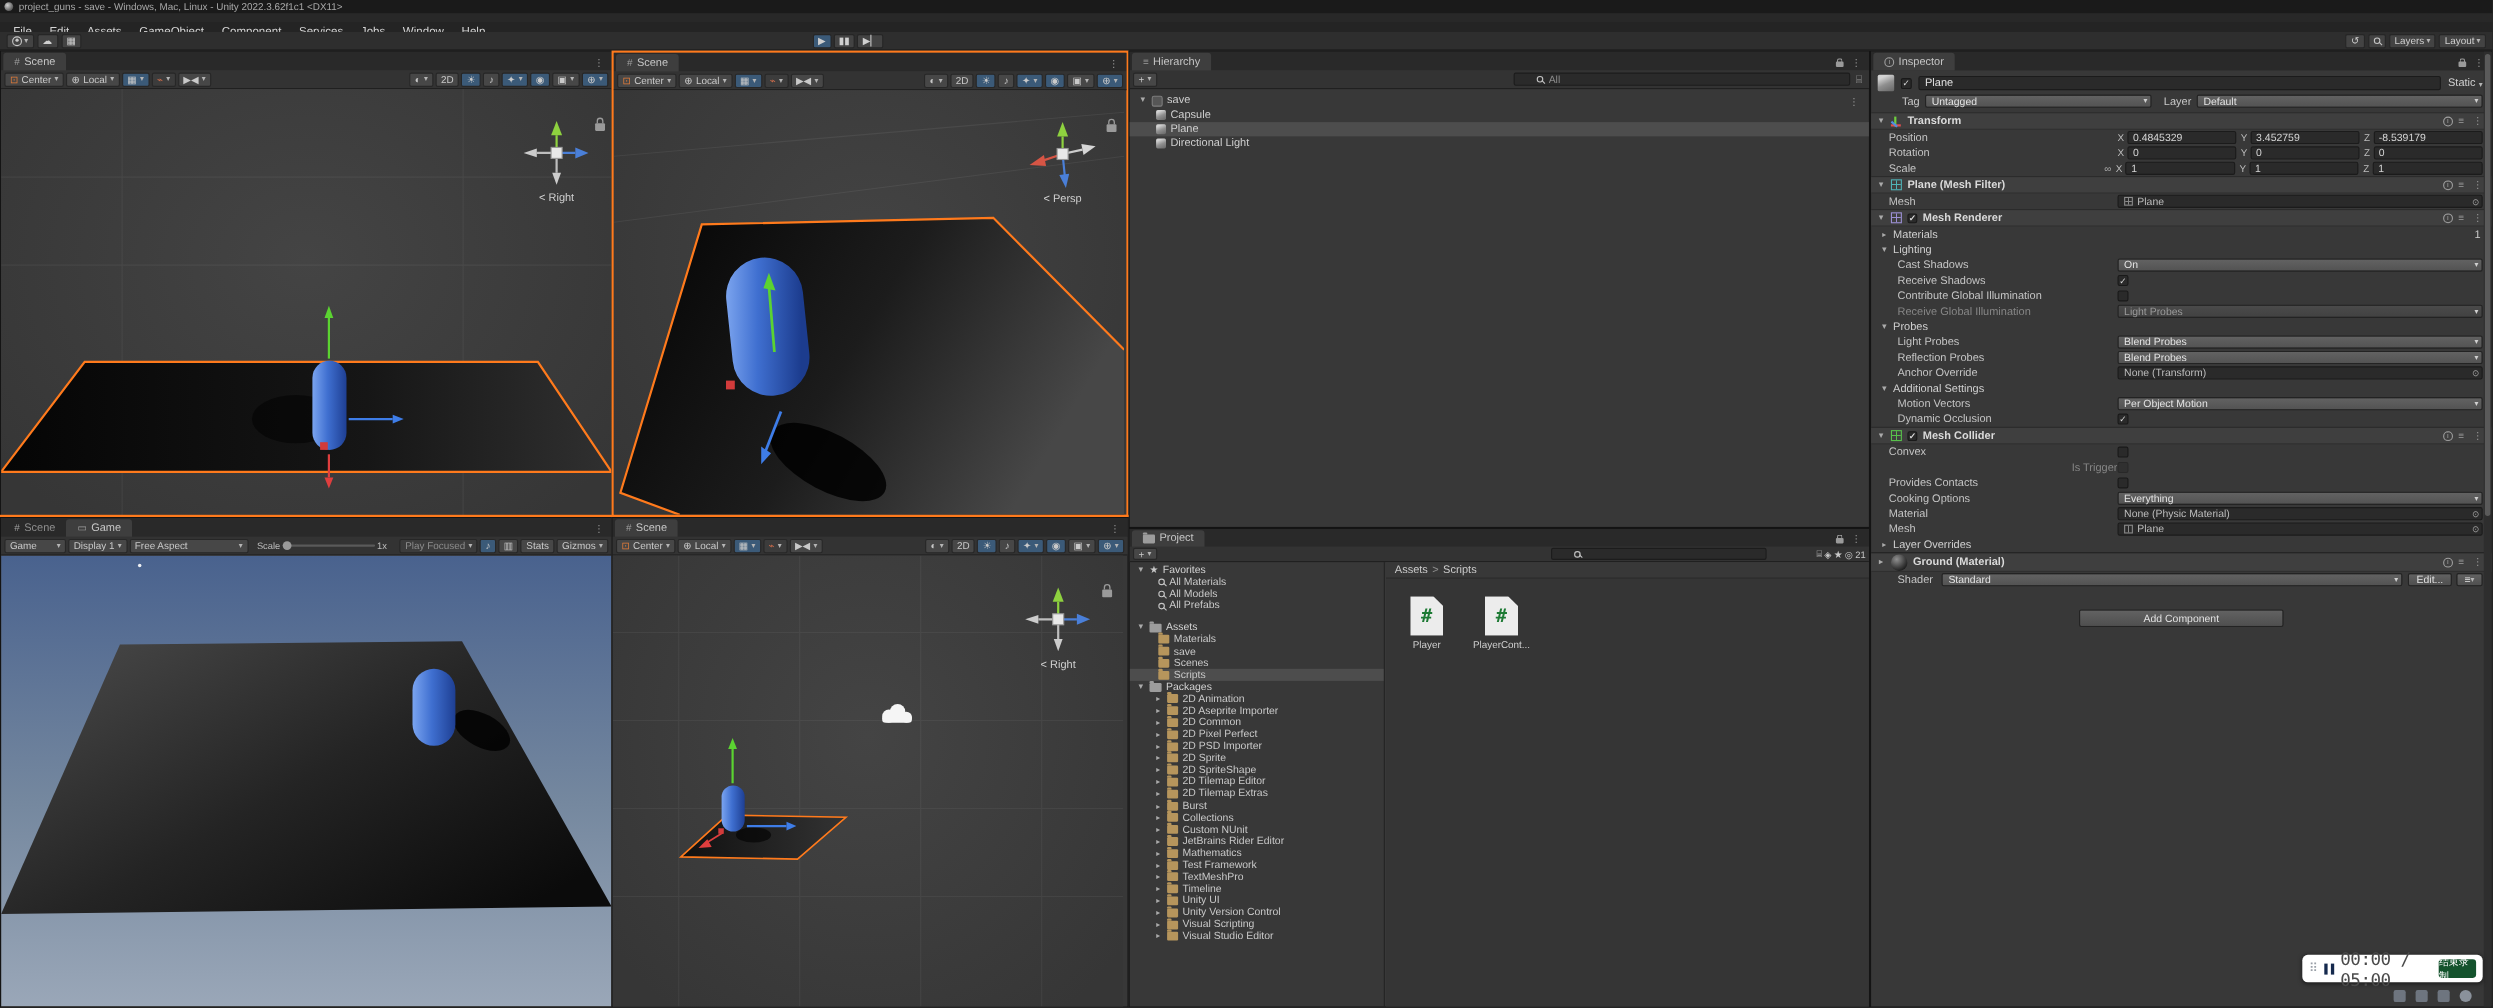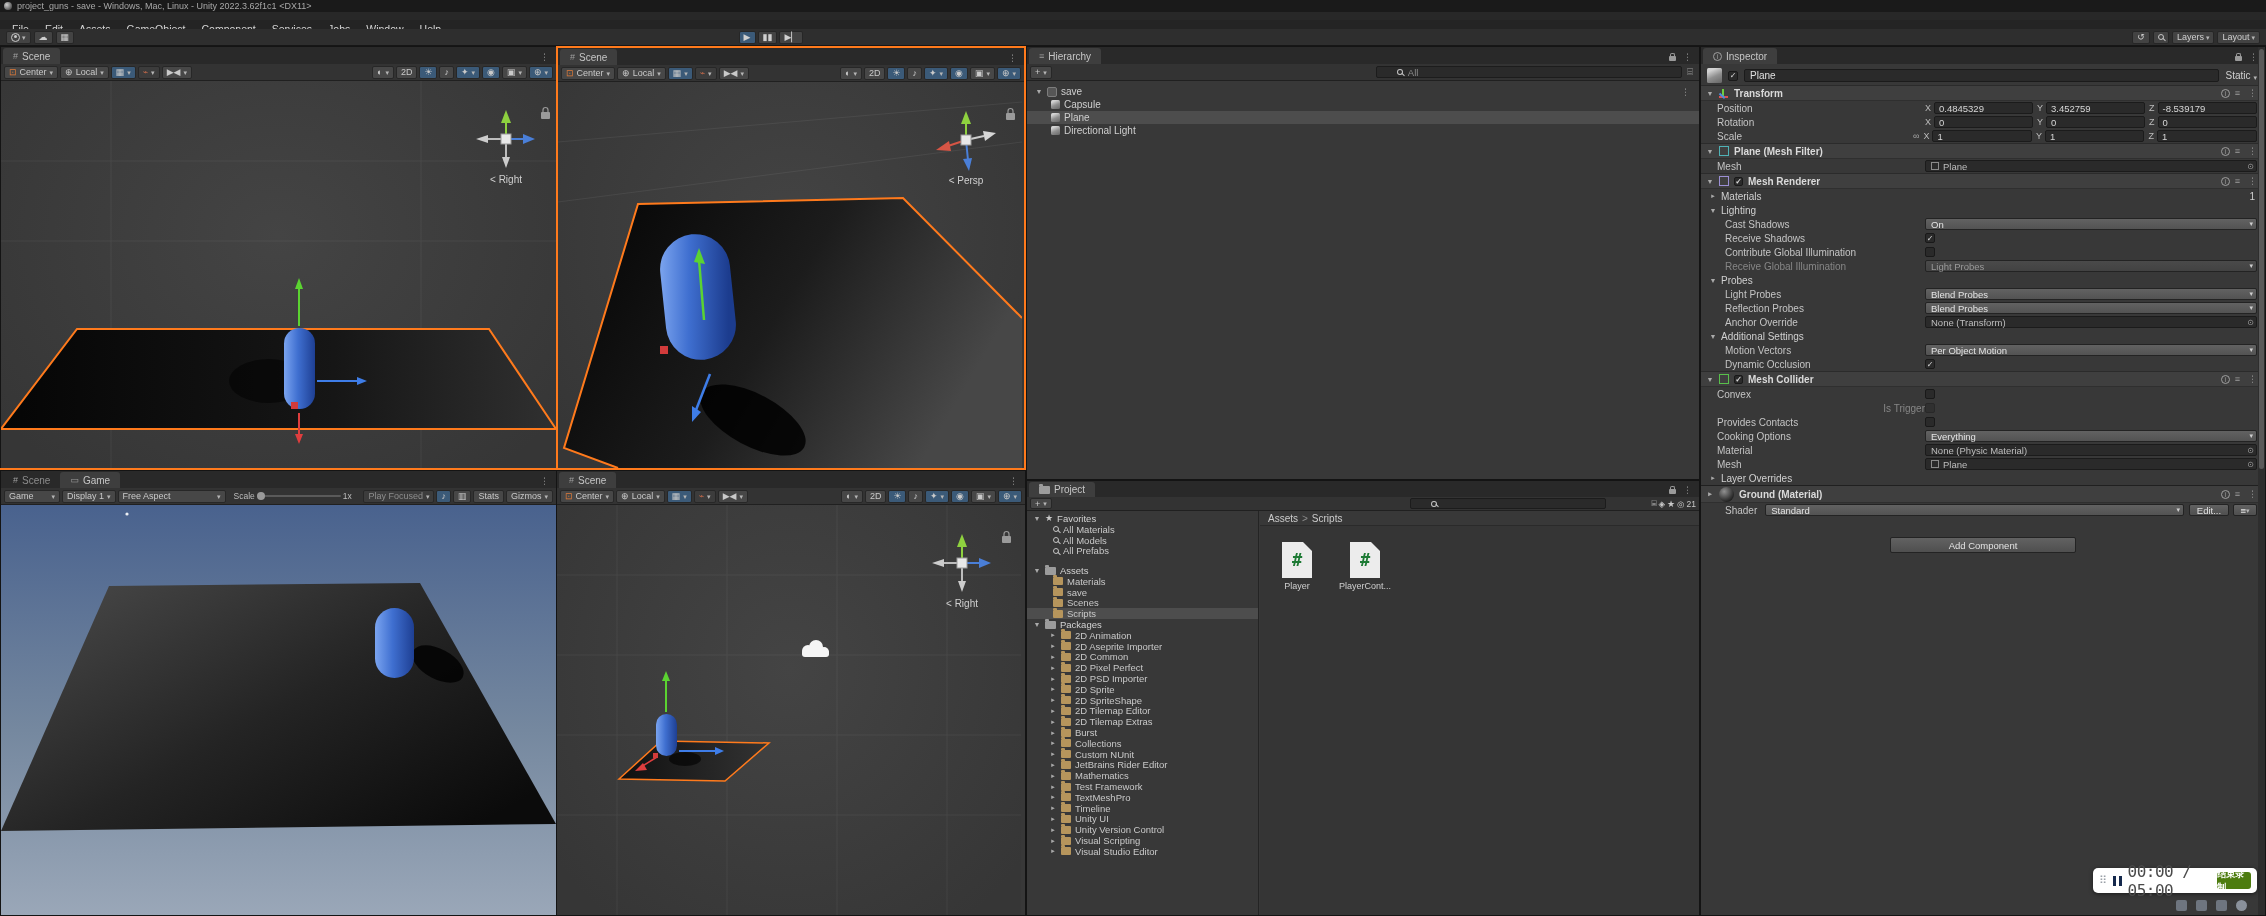--- a/index.html
+++ b/index.html
@@ -124,22 +124,22 @@
   .namefield { flex:1; height:13px; background:#2a2a2a; border:1px solid #1b1b1b; border-radius:2px;
     display:flex; align-items:center; padding:0 5px; font-size:10px; color:#e0e0e0; }
 
   
   .recorder { left:2093px; top:868px; width:164px; height:25px; background:#ffffff; border-radius:5px;
     box-shadow:0 1px 4px rgba(0,0,0,.5); display:flex; align-items:center; gap:6px; padding:0 6px; z-index:50; }
   .rec-handle { color:#9aa0a8; font-size:11px; }
   .rec-pause { display:flex; gap:2.5px; }
   .rec-pause span { width:3px; height:10px; background:#15294d; display:block; }
   .rec-time { color:#4a4a4a; font-size:16px; font-family:"DejaVu Sans Mono",monospace; letter-spacing:-0.5px; }
-  .rec-stop { margin-left:auto; width:48px; height:17px; background:#4d7c0f; border-radius:3px; color:#ffffff;
-    font-size:9px; display:flex; align-items:center; justify-content:center;font-weight:bold; }
+  .rec-stop { margin-left:auto; width:48px; height:17px; background:#14532d; border-radius:3px; color:#ffffff;
+    font-size:9px; display:flex; align-items:center; justify-content:center; }
   .tray { left:2176px; top:898px; width:86px; height:14px; display:flex; gap:9px; align-items:center; z-index:50; }
   .tray span { width:11px; height:11px; border-radius:2px; background:#6e757f; display:block; }
   .tray span:last-child { border-radius:50%; background:#8a919b; }
 
   .orange-strip { left:0; top:468px; width:1026px; height:2px; background:#ff7a1c; z-index:6; }
   .insp-scrollbar { left:2258px; top:47px; width:7px; height:868px; background:#2e2e2e; z-index:5; }
   .insp-thumb { position:absolute; left:1px; top:2px; width:5px; height:420px; background:#5a5a5a; border-radius:2.5px; }
   svg { display:block; }
 </style>
 </head>
@@ -803,20 +803,30 @@
     <span class="cube-icon" style="width:15px;height:15px;"></span>
     <span class="cb">✓</span>
     <span class="namefield">
         <span>Plane</span>
       </span>
     <span style="display:flex;align-items:flex-end;gap:3px;font-size:10px;color:#d0d0d0;">
         <span>Static</span>
         <span class="caret">▾</span>
       </span>
   </div>
+  <div style="display:flex;align-items:center;gap:5px;padding:1px 8px 4px 28px;">
+    <span style="font-size:10px;">Tag</span>
+    <span class="drop" style="max-width:206px;">
+        <span>Untagged</span>
+      </span>
+    <span style="font-size:10px;margin-left:6px;">Layer</span>
+    <span class="drop">
+        <span>Default</span>
+      </span>
+  </div>
 
   <div class="chead">
     <span class="fold">▼</span>
     <span class="icon-transform"></span>
     <span>Transform</span>
     <span class="right">
         <span class="info-circle"></span>
         <span>≡</span>
         <span class="kebab">⋮</span>
       </span>

